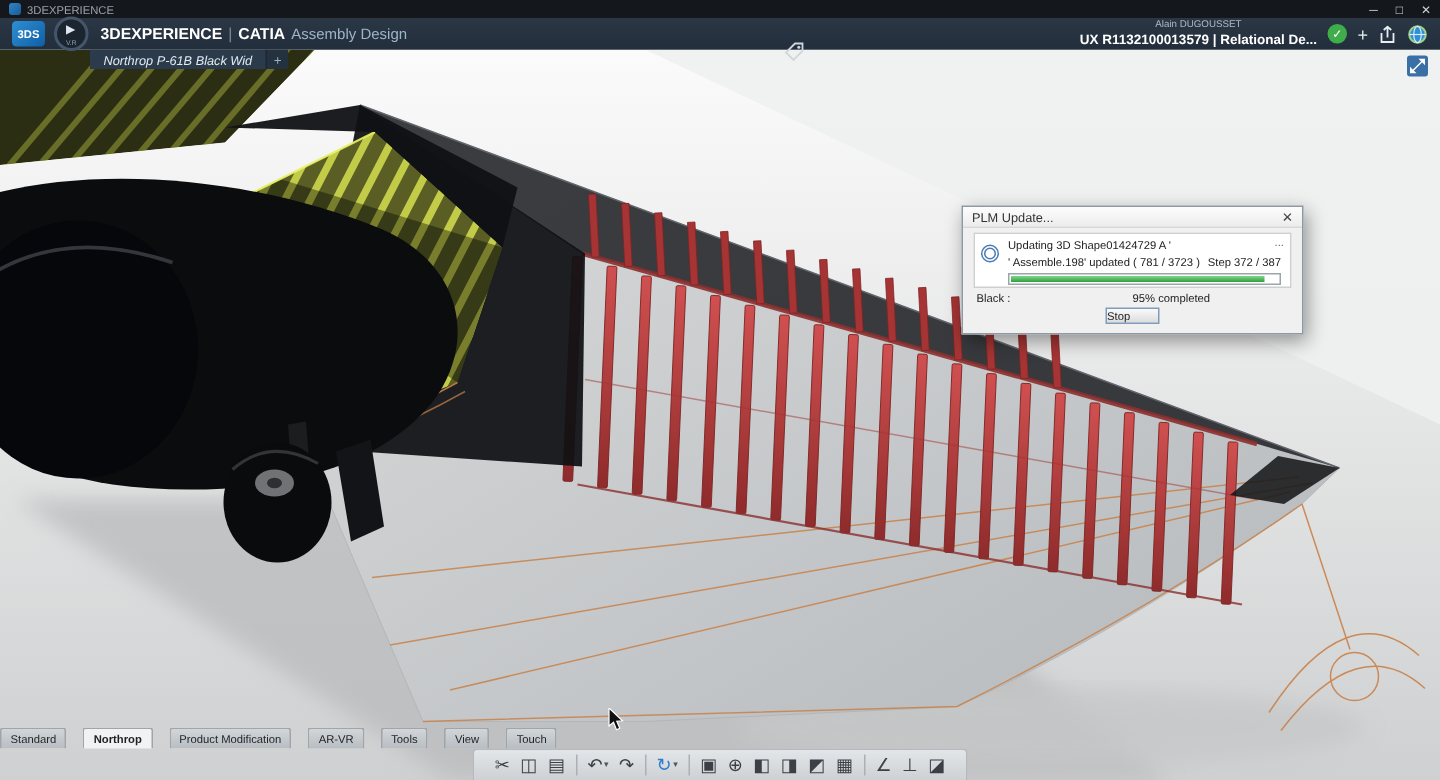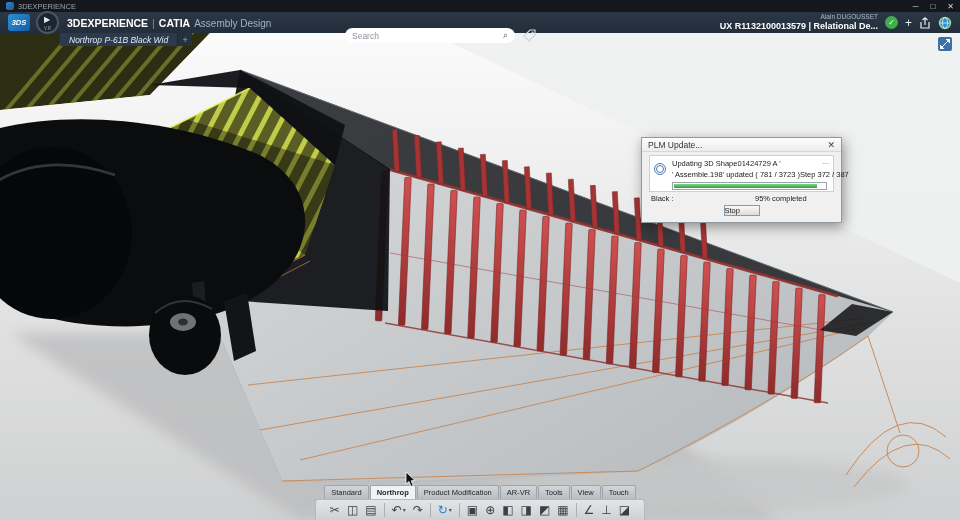--- a/index.html
+++ b/index.html
@@ -7,66 +7,66 @@
   #app{position:relative;width:960px;height:520px;background:#1a1f26;overflow:hidden}
 
   
   .titlebar{position:absolute;top:0;left:0;right:0;height:12px;background:#14181d;display:flex;align-items:center;padding:0 6px;color:#9aa2ab;font-size:7.5px;z-index:30}
   .tb-logo{width:8px;height:8px;background:linear-gradient(135deg,#2f83c9,#1b5c96);border-radius:2px;margin-right:4px}
   .tb-controls{margin-left:auto;display:flex;gap:12px;font-size:8px;color:#cfd4d9}
   .tb-controls span{cursor:default}
 
   
   .appbar{position:absolute;top:12px;left:0;right:0;height:21px;background:linear-gradient(#2b3745,#222e3b);display:flex;align-items:center;padding:0 8px;z-index:30}
-  .logo3ds{width:22px;height:17px;background:linear-gradient(135deg,#2f8fd4,#0f5fa5);border-radius:3px;color:#fff;font-weight:bold;font-size:7.5px;display:flex;align-items:center;justify-content:center;font-style:italic}
+  .logo3ds{width:22px;height:17px;background:linear-gradient(135deg,#2f8fd4,#0f5fa5);border-radius:3px;color:#fff;font-weight:bold;font-size:7.5px;display:flex;align-items:center;justify-content:center;}
   .compass{width:23px;height:23px;border-radius:50%;background:#1b2530;border:2px solid #46566a;margin:0 8px 0 6px;position:relative;color:#dfe8f2;flex:0 0 auto}
   .compass .play{position:absolute;left:6px;top:3px;font-size:8px;line-height:1}
   .compass .sub{position:absolute;bottom:1px;left:0;right:0;text-align:center;font-size:4.5px;color:#8ea2b8}
   .brand{font-size:10.5px;color:#fff;display:flex;gap:4px;align-items:baseline;white-space:nowrap}
   .brand b{font-weight:bold}
   .brand .sep{color:#7c8b9b;font-weight:300}
   .brand .role{color:#9fb4c8;font-weight:400;font-size:10px}
   .searchwrap{position:absolute;left:345px;top:16px;width:170px;height:15px;background:#fff;border-radius:8px;display:flex;align-items:center;padding:0 7px}
   .searchwrap input{border:0;outline:0;flex:1;font-size:8.5px;color:#333;background:transparent;min-width:0}
   .searchwrap input::placeholder{color:#8a939c}
   .mag{font-size:9px;color:#49525b;line-height:1}
   .tagicon{position:absolute;left:523px;top:16px}
   .rightcluster{margin-left:auto;display:flex;align-items:center;gap:7px}
-  .usertext{text-align:right;line-height:1.2;white-space:nowrap}
+  .usertext{text-align:center;line-height:1.2;white-space:nowrap}
   .usertext .name{font-size:6.5px;color:#aeb9c5}
   .usertext .sess{font-size:9px;color:#fff;font-weight:bold}
   .hbadge{width:13px;height:13px;border-radius:50%;background:#3fae4a;color:#fff;font-size:8px;display:flex;align-items:center;justify-content:center}
   .hicon{color:#e8edf2;font-size:12px;line-height:1;display:flex;align-items:center}
 
   
   .viewport{position:absolute;top:33px;left:0;right:0;bottom:0;background:linear-gradient(#f8f8f8,#d2d3d4);overflow:hidden}
   #scene{position:absolute;top:0;left:0;width:960px;height:487px}
 
   .tabrow{position:absolute;top:0;left:60px;display:flex;z-index:10}
   .doctab{height:13px;background:#2c3b4b;color:#e3eaf1;font-size:8.5px;font-style:italic;display:flex;align-items:center;padding:0 9px;border-right:1px solid #1c2733}
   .doctab-add{height:13px;width:14px;background:#24313f;color:#9fb0bf;font-size:9px;display:flex;align-items:center;justify-content:center}
   .expandicon{position:absolute;top:4px;right:8px;width:14px;height:14px;background:#3a70a5;border-radius:2px;z-index:10;display:flex;align-items:center;justify-content:center}
 
   
-  .dialog{position:absolute;left:641px;top:104px;width:201px;height:86px;background:#f0f0f0;border:1px solid #8f99a2;box-shadow:2px 4px 12px rgba(0,0,0,.4);font-size:7.5px;color:#222;z-index:20}
+  .dialog{position:absolute;left:641px;top:104px;width:228px;height:86px;background:#f0f0f0;border:1px solid #8f99a2;box-shadow:2px 4px 12px rgba(0,0,0,.4);font-size:7.5px;color:#222;z-index:20}
   .dlg-title{height:14px;display:flex;align-items:center;padding:0 6px;font-size:8.5px;background:linear-gradient(#fdfdfd,#ececec);border-bottom:1px solid #d8d8d8;color:#333}
   .dlg-close{margin-left:auto;font-size:9px;color:#444;cursor:default}
   .dlg-box{margin:3px 7px 0;background:#fff;border:1px solid #cfcfcf;position:relative;padding:3px 6px 2px 22px;height:37px}
   .dlg-gear{position:absolute;left:4px;top:7px;width:12px;height:12px;border:3px double #4a7ab5;border-radius:50%}
   .dlg-more{position:absolute;right:4px;top:1px;color:#666}
   .dlg-line1{text-align:left;white-space:nowrap}
   .dlg-line2{display:flex;justify-content:space-between;margin-top:2px;white-space:nowrap}
   .dlg-prog{margin-top:3px;height:8px;border:1px solid #9aa7a9;background:#fff;padding:1px}
   #prog-fill{height:100%;background:linear-gradient(#7ed88a,#2f9e3e)}
   .dlg-row{display:flex;padding:2px 9px 0;border-top:0}
   .dlg-row .lbl{width:104px}
   .dlg-stop{display:block;margin:2px auto 0;width:36px;height:11px;font-size:7.5px;background:linear-gradient(#fafafa,#dcdcdc);border:1px solid #7f9db9;text-align:left;line-height:10px;color:#222}
 
   
-  .bottomtabs{position:absolute;bottom:21px;left:0;right:0;display:flex;justify-content:center;gap:1px;z-index:15}
+  .bottomtabs{position:absolute;bottom:21px;left:0;right:0;display:flex;gap:11px;z-index:15}
   .btab{font-size:7.5px;padding:2px 6px;background:linear-gradient(#d2d6d9,#b8bdc1);border:1px solid #9fa5aa;border-bottom:0;color:#1e2225;border-radius:2px 2px 0 0;white-space:nowrap}
   .btab.active{background:#f1f2f3;font-weight:bold}
   .toolbarwrap{position:absolute;bottom:0;left:0;right:0;height:21px;display:flex;justify-content:center;z-index:15}
   .toolbar-inner{background:linear-gradient(#e3e6e8,#cdd1d4);border:1px solid #b4b9bd;border-bottom:0;border-radius:3px 3px 0 0;display:flex;align-items:center;gap:7px;padding:0 14px;height:21px}
   .ticon{font-size:12px;color:#3a4045;display:flex;align-items:center;gap:1px;line-height:1;cursor:default}
   .ticon .caret{font-size:6px;color:#555}
   .ticon.blue{color:#2e7dd1}
   .tsep{width:1px;height:14px;background:#aab0b5}
 
   .cursor{position:absolute;left:405px;top:439px;z-index:25}
@@ -92,24 +92,20 @@
       <span class="play">▶</span>
       <span class="sub">V.R</span>
     </div>
     <div class="brand">
       <b>3DEXPERIENCE</b>
       <span class="sep">|</span>
       <b>CATIA</b>
       <span class="role">Assembly Design</span>
     </div>
 
-    <div class="searchwrap">
-      <input type="text" placeholder="Search" style="">
-      <span class="mag">⌕</span>
-    </div>
     <span class="tagicon">
       <svg width="13" height="13" viewBox="0 0 13 13">
           <path d="M1,7 L7,1 H12 V6 L6,12 Z" fill="none" stroke="#cfd6dc" stroke-width="1.2"></path>
           <circle cx="9.5" cy="3.5" r="1" fill="#cfd6dc"></circle>
         </svg>
     </span>
 
     <div class="rightcluster">
       <div class="usertext">
         <div class="name">Alain DUGOUSSET</div>

